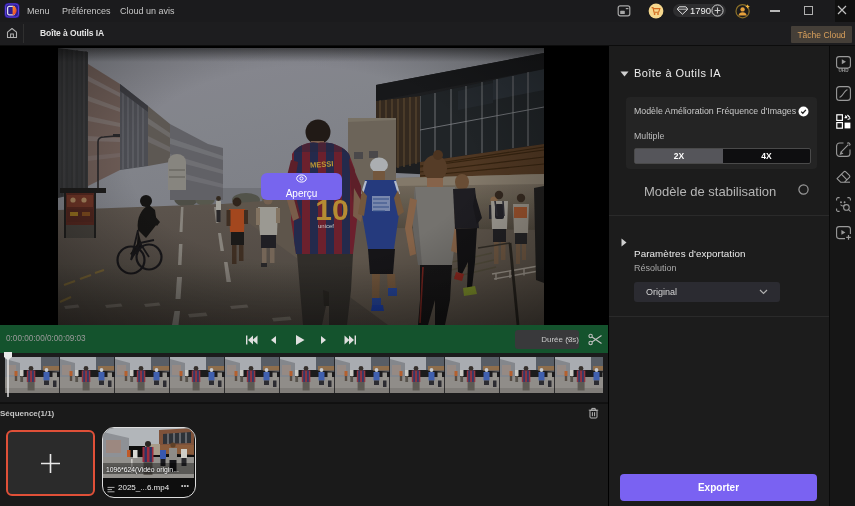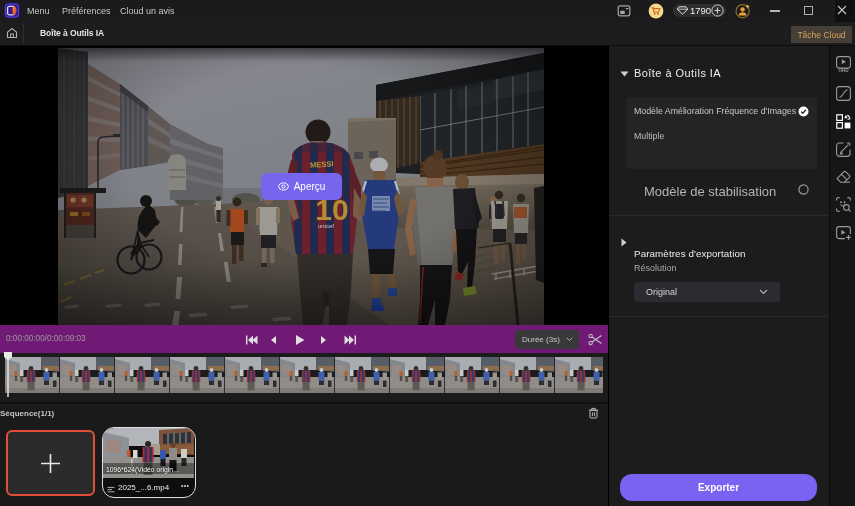--- a/index.html
+++ b/index.html
@@ -9,33 +9,33 @@
   #app { position:relative; width:855px; height:506px; transform: translateZ(0); }
 
   
   #titlebar { position:absolute; left:0; top:0; width:835px; height:22px; background:#1b1b1d; }
   .menuitem { position:absolute; top:0; height:22px; line-height:22px; color:#c6c6c6; font-size:9px; }
   
   #crumbbar { position:absolute; left:0; top:22px; width:855px; height:24px; background:#1d1d1f; border-bottom:1px solid #0c0c0c; }
 
   
   #videozone { position:absolute; left:0; top:46px; width:608px; height:279px; background:#000; }
-  #ctrlbar  { position:absolute; left:0; top:325px; width:608px; height:28px; background:#701a75; }
+  #ctrlbar  { position:absolute; left:0; top:325px; width:608px; height:28px; background:#14532d;text-align:right; }
   #stripzone{ position:absolute; left:0; top:353px; width:608px; height:50px; background:#1b1b1c; border-bottom:1px solid #111; }
   #seqzone  { position:absolute; left:0; top:404px; width:608px; height:102px; background:#1a1a1a; }
   #rpanel   { position:absolute; left:608px; top:46px; width:221px; height:460px; background:#1c1c1c; border-left:1px solid #000; }
   #iconstrip{ position:absolute; left:829px; top:46px; width:26px; height:460px; background:#161616; border-left:1px solid #0a0a0a; }
 
   .divline { position:absolute; left:0; width:221px; height:1px; background:#2a2a2a; }
 
   .apercu { position:absolute; left:261px; top:127px; width:81px; height:27px; background:#7765ee;
-    border-radius:6px; color:#fff; font-size:10px; display:flex; align-items:center; justify-content:center; gap:5px; }
+    border-radius:6px; color:#fff; font-size:10px; display:flex; align-items:center; justify-content:center; gap:5px;flex-direction:column; }
 
   .exporter { position:absolute; left:11px; top:428px; width:197px; height:27px; background:#7a62f2;
-    border-radius:12px; color:#fff; font-size:10px; font-weight:bold; display:flex; align-items:center; justify-content:center; }
+    border-radius:4px; color:#fff; font-size:10px; font-weight:bold; display:flex; align-items:center; justify-content:center; }
 
   .tcloud { position:absolute; left:791px; top:4px; width:61px; height:17px; background:#453f38; border-radius:1px;
     color:#d9a05c; font-size:8.5px; display:flex; align-items:center; justify-content:center; }
 
   svg { display:block; }
   .ic { position:absolute; }
 </style>
 </head>
 <body>
 <div id="app">
@@ -547,20 +547,24 @@
     <div class="abs" style="left:25px;top:21px;color:#ececec;font-size:11px;letter-spacing:0.45px;">Boîte à Outils IA</div>
 
     <div class="abs" style="left:17px;top:51px;width:191px;height:72px;background:#242424;border-radius:4px;">
       <div class="abs" style="left:8px;top:9px;color:#c9c9c9;font-size:8.8px;width:170px;white-space:nowrap;">Modèle Amélioration Fréquence d'Images</div>
       <svg class="ic" style="left:189px;top:60.5px;" width="0" height="0"></svg>
       <svg class="ic" style="left:172px;top:9px;" width="11" height="11" viewBox="0 0 11 11">
         <circle cx="5.5" cy="5.5" r="5" fill="#fff"></circle>
         <path d="M3.2 5.6 L4.8 7.2 L7.9 3.9" fill="none" stroke="#1c1c1c" stroke-width="1.3"></path>
       </svg>
       <div class="abs" style="left:8px;top:34px;color:#bdbdbd;font-size:8.8px;">Multiple</div>
+      <div class="abs" style="left:8px;top:51px;width:177px;height:16px;border:1px solid #4a4a4a;border-radius:2px;background:#0e0e10;">
+        <div class="abs" style="left:0;top:0;width:88px;height:14px;background:#55555a;color:#fff;font-size:8.5px;font-weight:bold;text-align:center;line-height:14px;">2X</div>
+        <div class="abs" style="left:88px;top:0;width:87px;height:14px;color:#fff;font-size:8.5px;font-weight:bold;text-align:center;line-height:14px;">4X</div>
+      </div>
     </div>
 
     <div class="abs" style="left:35px;top:138px;color:#b5b5b5;font-size:13px;">Modèle de stabilisation</div>
     <svg class="ic" style="left:189px;top:138px;" width="11" height="11" viewBox="0 0 11 11">
       <circle cx="5.5" cy="5.5" r="4.6" fill="none" stroke="#9a9a9a" stroke-width="1.2"></circle>
     </svg>
 
     <div class="divline" style="top:169px;"></div>
 
     <svg class="ic" style="left:12px;top:192px;" width="6" height="9" viewBox="0 0 6 9">

